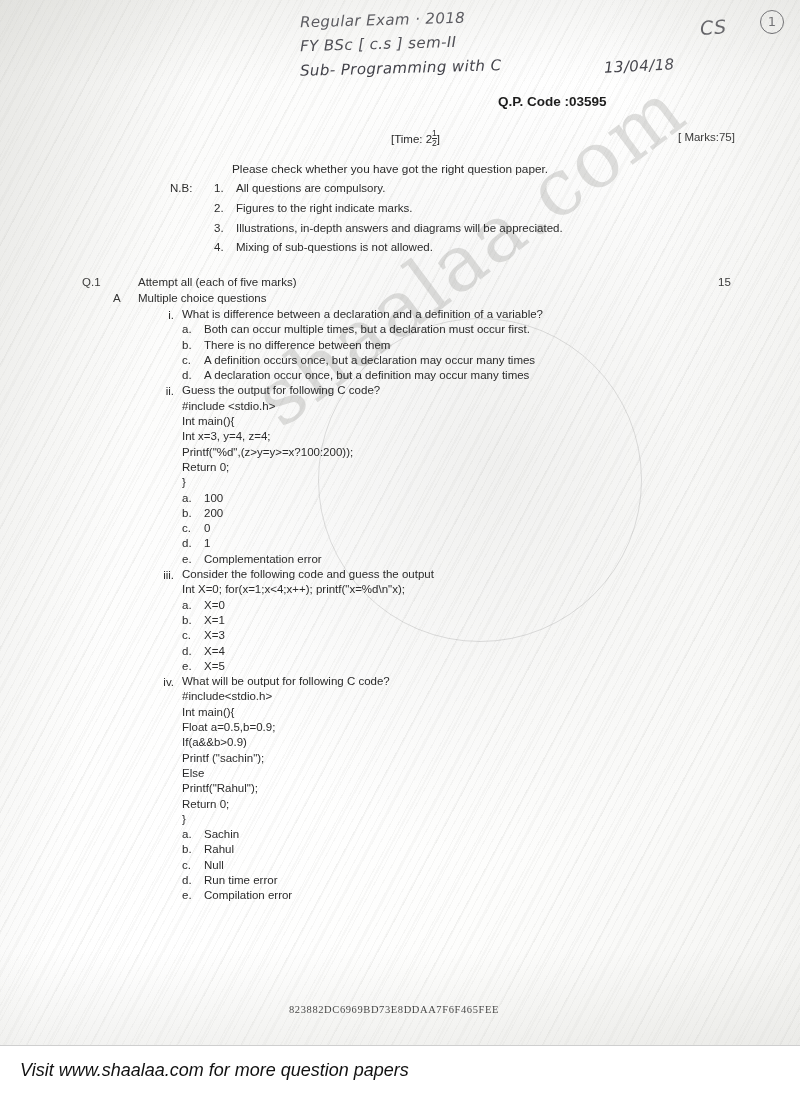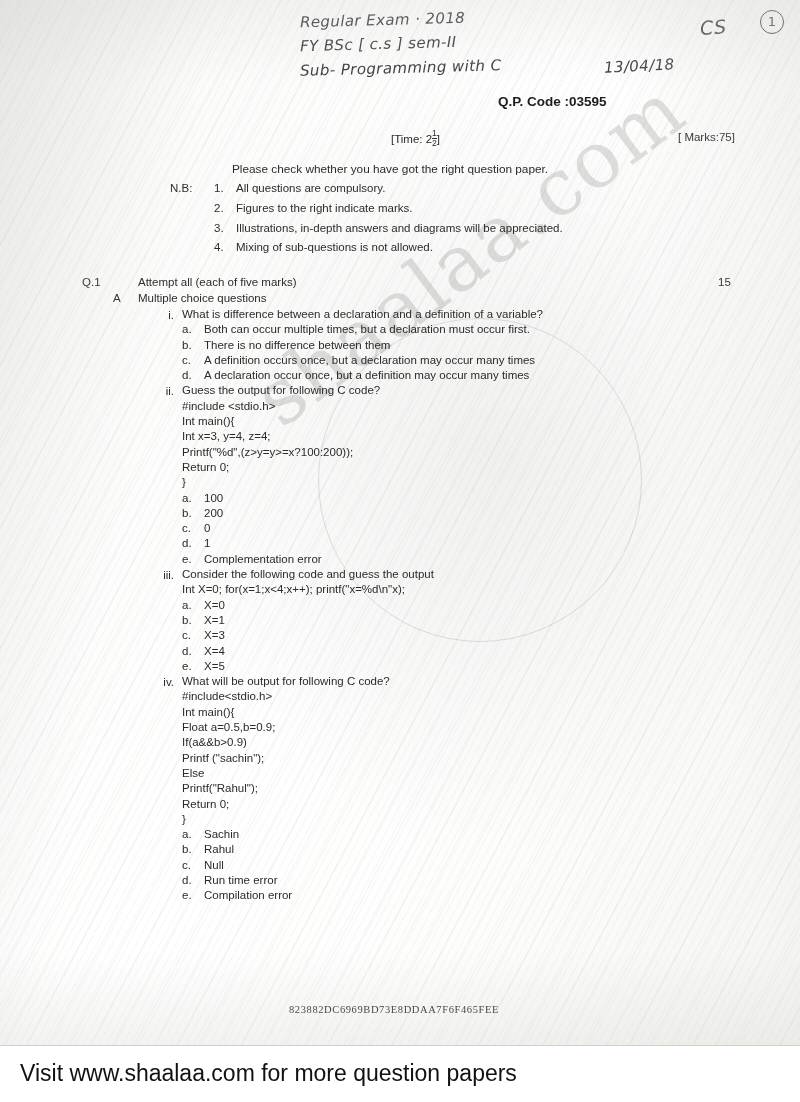--- a/index.html
+++ b/index.html
@@ -226,23 +226,24 @@
   .footer {
     position: absolute;
     left: 0; top: 1045px;
     width: 800px; height: 57px;
     background: #ffffff;
     border-top: 1px solid #cfcfcf;
   }
   .footer .ftxt {
     position: absolute;
     left: 20px; top: 14px;
-    font-size: 23px;
+    font-size: 18px;
     color: #111111;
     font-family: "Liberation Sans", sans-serif;
+    font-style: italic;
   }
 </style>
 </head>
 <body>
 
 <div class="sheet">
 
   <div class="wm-circle"></div>
   <div class="wm-text">shaalaa.com</div>
 

